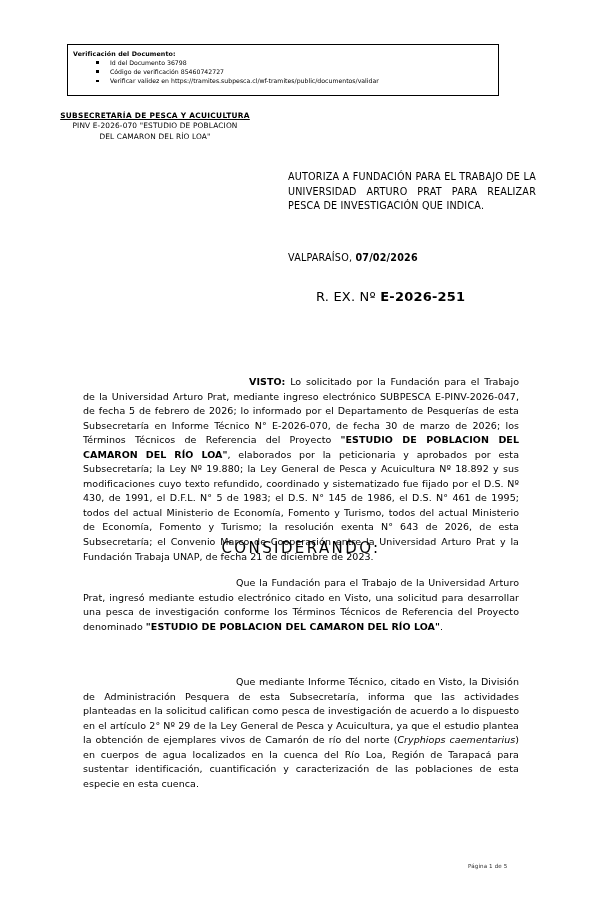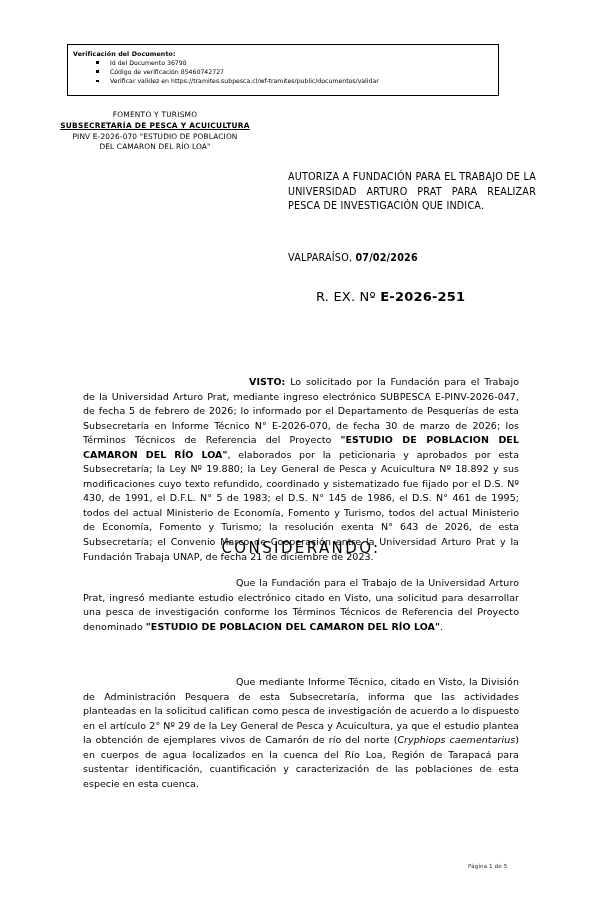--- a/index.html
+++ b/index.html
@@ -168,21 +168,20 @@
       <span>Código de verificación  85460742727</span>
     </li>
     <li>
       <span class="bullet"></span>
       <span>Verificar validez en https://tramites.subpesca.cl/wf-tramites/public/documentos/validar</span>
     </li>
   </ul>
 </div>
 
 <div class="letterhead">
-  <span class="l2">FOMENTO Y TURISMO</span>
   <span class="subsec">SUBSECRETARÍA DE PESCA Y ACUICULTURA</span>
   <span class="pinv">PINV E-2026-070 "ESTUDIO DE POBLACION</span>
   <span class="pinv2">DEL CAMARON DEL RÍO LOA"</span>
 </div>
 
 <div class="subject">AUTORIZA A FUNDACIÓN PARA EL TRABAJO DE LA UNIVERSIDAD ARTURO PRAT PARA REALIZAR PESCA DE INVESTIGACIÓN QUE INDICA.</div>
 
 <div class="place-date">
   <span>VALPARAÍSO,</span>
   <b>07/02/2026</b>

